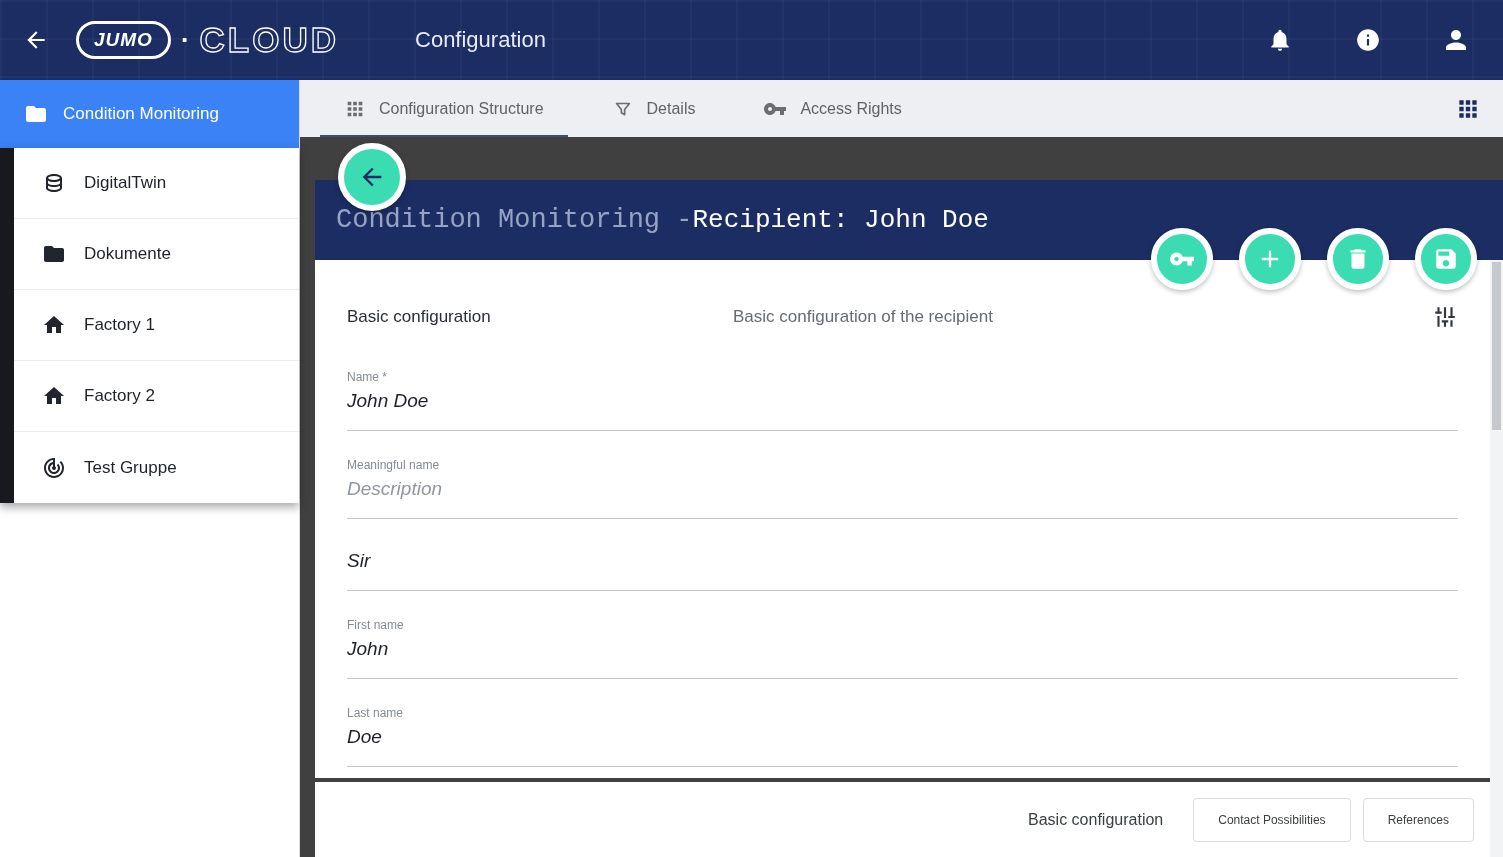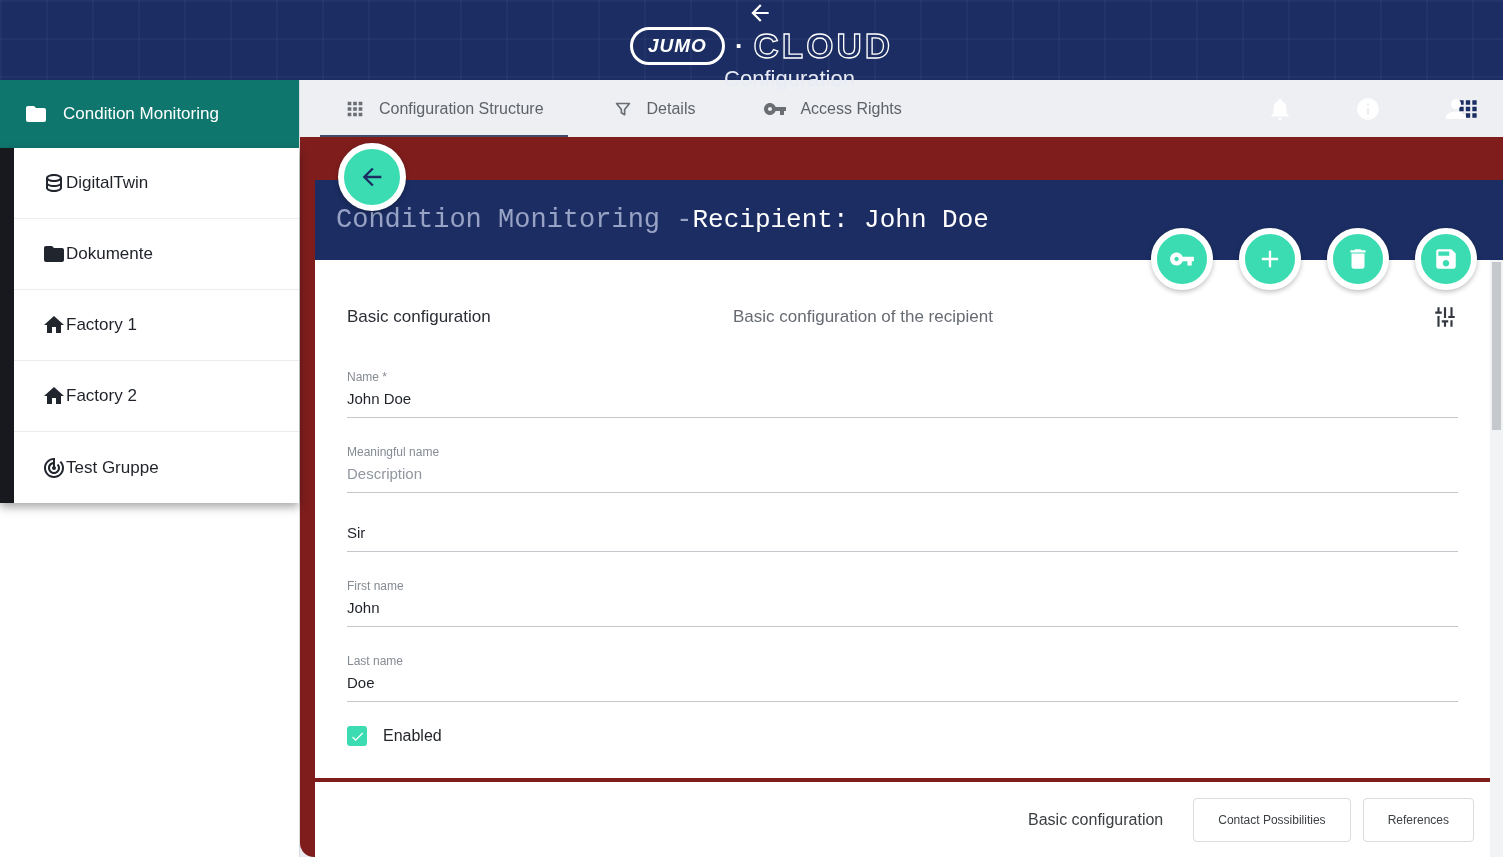--- a/index.html
+++ b/index.html
@@ -8,21 +8,21 @@
     font-family:"Liberation Sans", sans-serif;
     background:#e9ebee;
     position:relative;
     color:#1f2329;
   }
   svg { display:block; }
 
   
   .topbar {
     position:absolute; top:0; left:0; width:1503px; height:80px;
-    background:#1b2d62; display:flex; align-items:center; z-index:20;flex-direction:column;
+    background:#1b2d62; display:flex; align-items:center; z-index:20;
   }
   .topbar::before {
     content:""; position:absolute; inset:0; pointer-events:none;
     background-image:
       linear-gradient(rgba(255,255,255,0.03) 2px, transparent 2px),
       linear-gradient(90deg, rgba(255,255,255,0.03) 2px, transparent 2px);
     background-size:46px 38px;
   }
   .tb-back { width:40px; height:40px; margin-left:16px; border:none; background:transparent;
     display:flex; align-items:center; justify-content:center; cursor:pointer; z-index:1; }
@@ -40,37 +40,37 @@
   .tb-icons { margin-left:auto; margin-right:30px; display:flex; align-items:center; gap:54px; z-index:1; }
   .tb-iconbtn { background:transparent; border:none; cursor:pointer; width:34px; height:34px;
     display:flex; align-items:center; justify-content:center; }
 
   
   .sidebar {
     position:absolute; top:80px; left:0; width:300px; bottom:0;
     background:#ffffff; border-right:1px solid #d8dadd; z-index:10;
   }
   .sb-header {
-    height:68px; background:#0f766e; color:#fff; display:flex; align-items:center;
+    height:68px; background:#3b82f6; color:#fff; display:flex; align-items:center;
     gap:15px; padding-left:24px; font-size:17px;
   }
   .tree {
     background:#17191e; padding-left:14px;
     box-shadow:0 4px 9px rgba(0,0,0,0.35);
   }
   .s-item {
-    height:71px; background:#fff; display:flex; align-items:center; 
+    height:71px; background:#fff; display:flex; align-items:center; gap:18px;
     padding-left:28px; border-bottom:1px solid #ececee; font-size:17px; color:#1f2329;
     cursor:pointer;
   }
   .s-item:last-child { border-bottom:none; }
   .s-icon { color:#21252e; display:flex; }
 
   
-  .main { position:absolute; top:80px; left:300px; right:0; bottom:0; background:#7f1d1d;border-radius:14px; }
+  .main { position:absolute; top:80px; left:300px; right:0; bottom:0; background:#404040; }
 
   .tabbar {
     position:absolute; top:0; left:0; right:0; height:57px; background:#edeff2;
     display:flex; align-items:stretch; padding-left:20px; gap:20px;
   }
   .tab {
     display:flex; align-items:center; gap:13px; padding:0 24px; color:#5f6368;
     font-size:16px; cursor:pointer; position:relative; background:transparent; border:none;
     font-family:inherit;
   }
@@ -108,21 +108,21 @@
   .tune-btn { background:transparent; border:none; cursor:pointer; color:#33383f;
     display:flex; transform:rotate(-90deg); }
 
   .fields { padding:40px 32px 0 32px; }
   .field { margin-top:27px; }
   .field:first-child { margin-top:0; }
   .f-label { display:block; font-size:12px; color:#858b93; }
   .f-input {
     display:block; width:100%; border:none; border-bottom:1px solid #c3c7cc;
     background:transparent; outline:none; font-family:inherit;
-    font-size:15px; color:#1f2329; padding:4px 0 10px; margin-top:2px;
+    font-size:19px; color:#1f2329; padding:4px 0 18px; margin-top:2px;font-style:italic;
   }
   .f-input::placeholder { color:#9096a0; opacity:1; }
 
   .check-row { margin:24px 32px 0 32px; display:flex; align-items:center; gap:16px; cursor:pointer; }
   .checkbox {
     width:20px; height:20px; border-radius:3px; background:#3bdcb1;
     display:flex; align-items:center; justify-content:center;
   }
   .check-label { font-size:16px; color:#23262b; }
 

